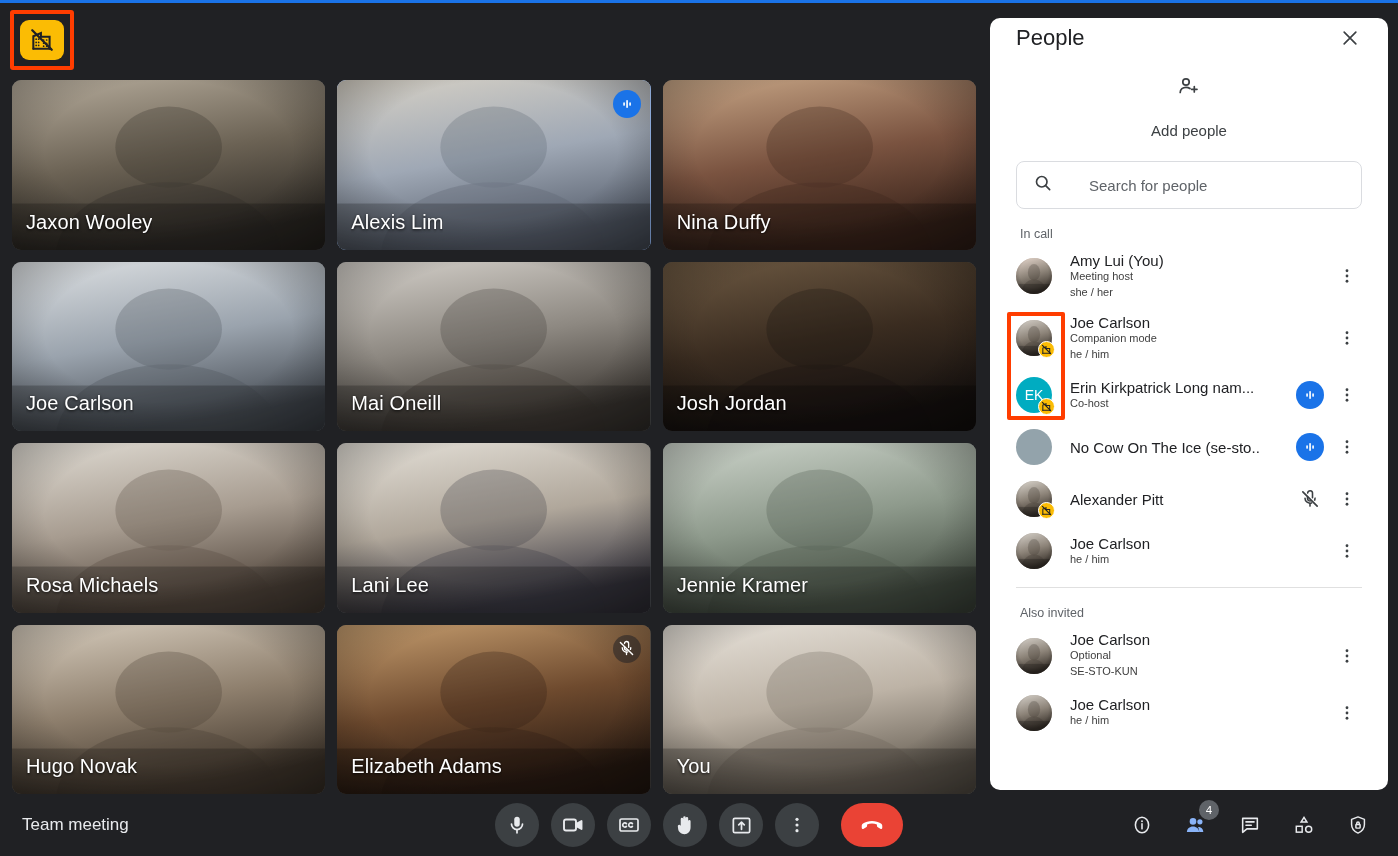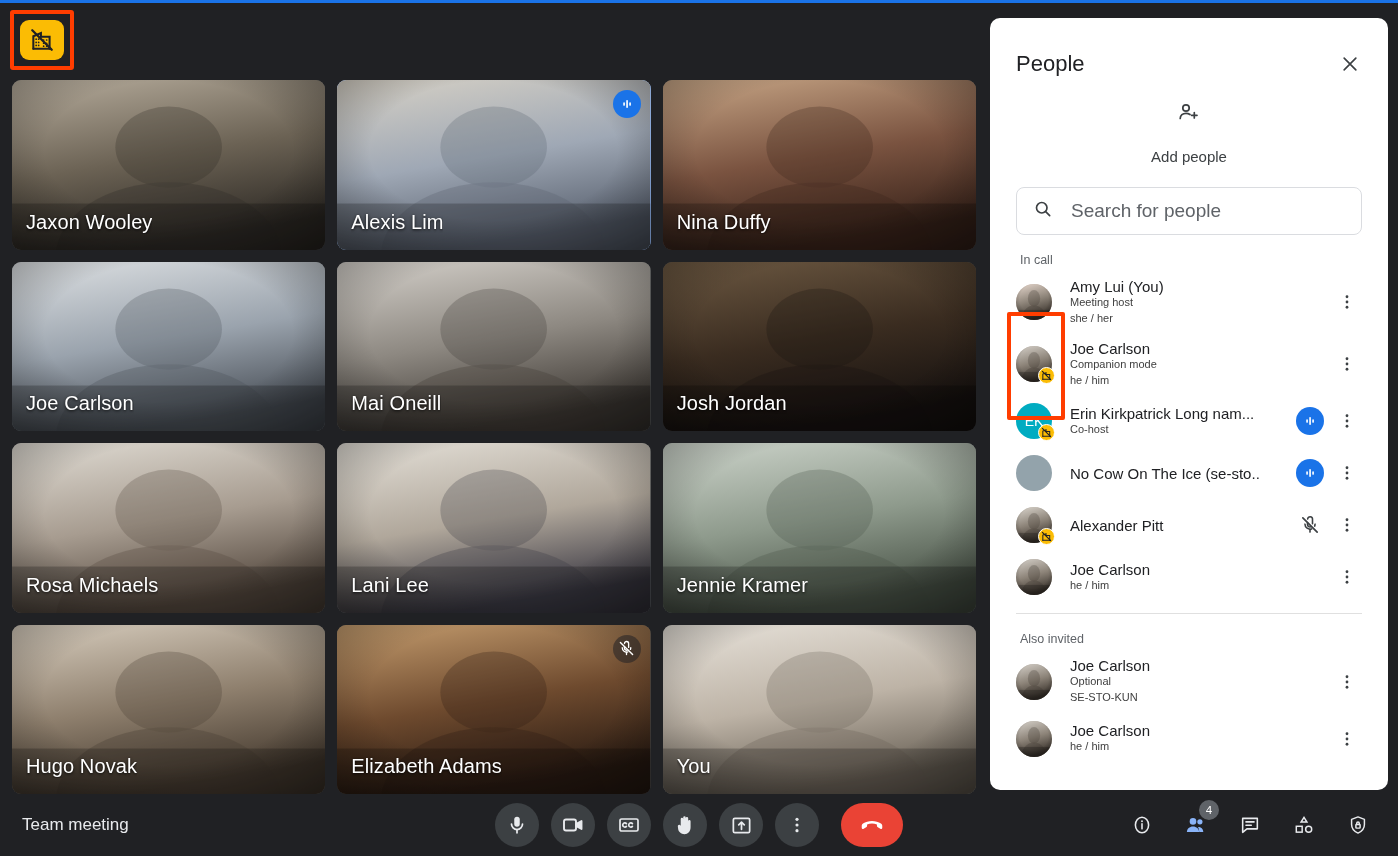--- a/index.html
+++ b/index.html
@@ -62,41 +62,41 @@
 
   
   .panel {
     position: absolute; right: 10px; top: 18px;
     width: 398px; height: 772px;
     background: #fff; border-radius: 10px; overflow: hidden;
     display: flex; flex-direction: column;
   }
   .panel-head {
     display: flex; align-items: center; justify-content: space-between;
-    padding: 30px 22px 10px 26px;
+    padding: 4px 22px 10px 26px;
     text-align: right;
   }
   .panel-title { font-size: 22px; color: #202124; font-weight: 400; }
   .close-btn {
     width: 32px; height: 32px; display: flex; align-items: center; justify-content: center;
     cursor: pointer; border-radius: 50%;
   }
   .add-people {
     display: flex; align-items: center; gap: 20px;
     padding: 10px 26px 6px 26px; cursor: pointer; flex-direction: column;
   }
   .add-people-label { font-size: 15px; color: #3c4043; }
   .search-box {
     margin: 16px 26px 0 26px; height: 48px;
     border: 1px solid #dadce0; border-radius: 8px;
     display: flex; align-items: center; gap: 18px; padding: 0 16px;
   }
   .search-input {
-    border: none; outline: none; font-size: 19px; color: #3c4043;
-    font-family: "Liberation Sans", sans-serif; flex: 1; background: transparent;
+    border: none; outline: none; font-size: 15px; color: #3c4043;
+    font-family: "Liberation Sans", sans-serif; flex: 1; background: transparent; margin-left: 18px;
   }
   .search-input::placeholder { color: #5f6368; }
 
   .section-label {
     font-size: 12.5px; color: #5f6368; padding: 18px 26px 4px 30px;
   }
   .list { flex: 1; overflow: hidden; position: relative; }
 
   .prow {
     display: flex; align-items: center; gap: 18px;

